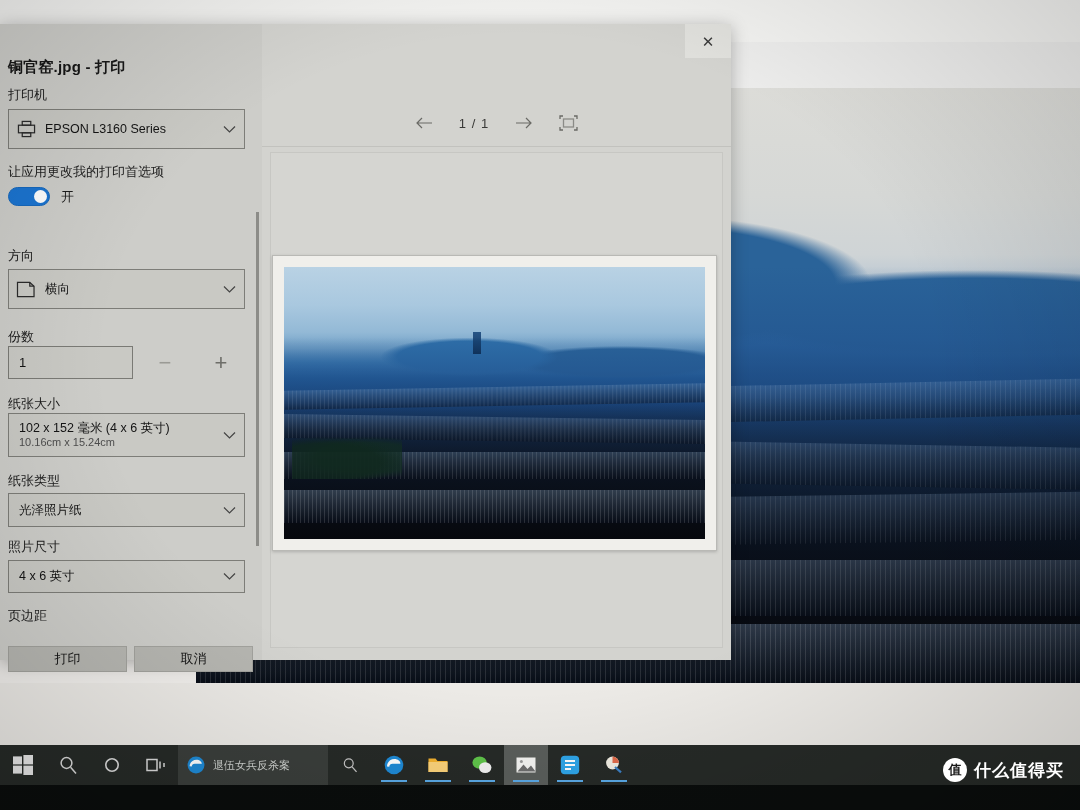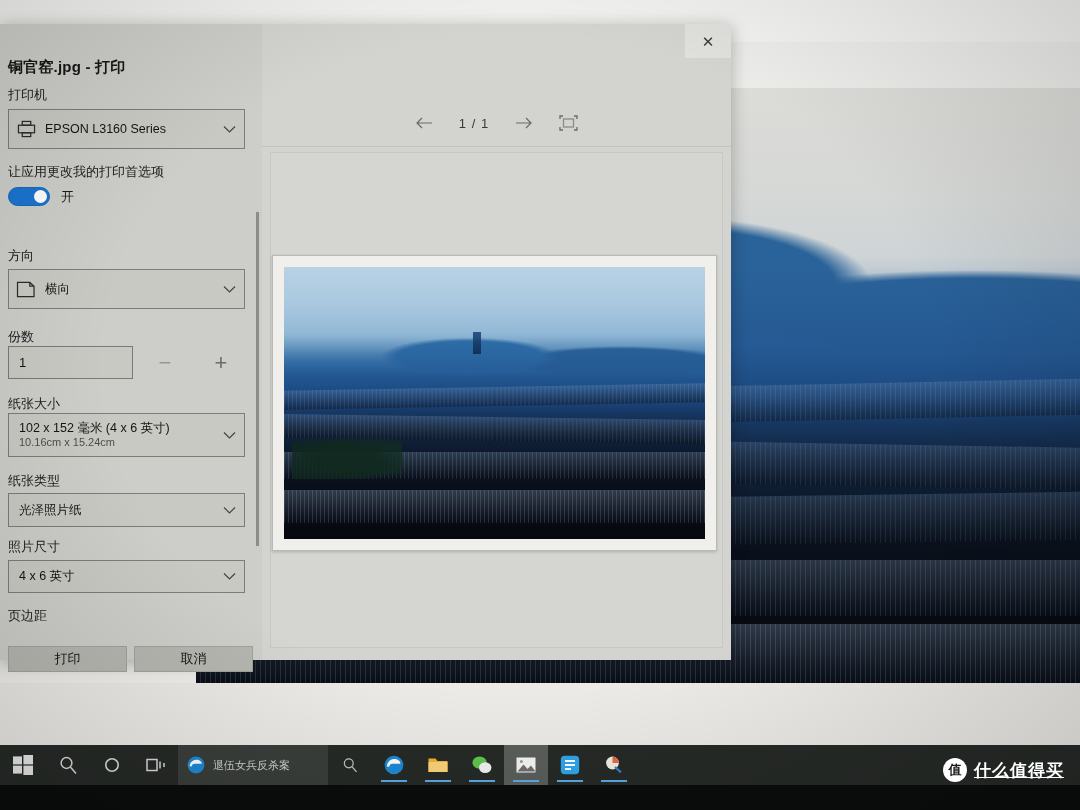--- a/index.html
+++ b/index.html
@@ -247,21 +247,21 @@
   }
   .watermark{
     position:absolute; right:16px; top:758px;
     display:flex; align-items:center; gap:7px; z-index:30;
   }
   .wm-logo{
     width:24px; height:24px; border-radius:50%; background:#fff;
     display:flex; align-items:center; justify-content:center;
     font-size:13px; font-weight:700; color:#1a1a1a;
   }
-  .wm-text{ font-size:17px; color:#fff; font-weight:600; letter-spacing:1px;text-decoration:underline; }
+  .wm-text{ font-size:17px; color:#fff; font-weight:600; letter-spacing:1px; }
 
   
   .vignette{
     position:absolute; inset:0; pointer-events:none;
     background:radial-gradient(ellipse at 48% 45%, rgba(0,0,0,0) 52%, rgba(0,0,0,.16) 100%);
   }
   .top-black{ position:absolute; left:0; top:0; width:1080px; height:24px; background:#0d0f0e; }
   .top-black .tb-right{ position:absolute; left:731px; top:0; width:349px; height:24px; background:#e9e9e6; }
 </style>
 </head>

